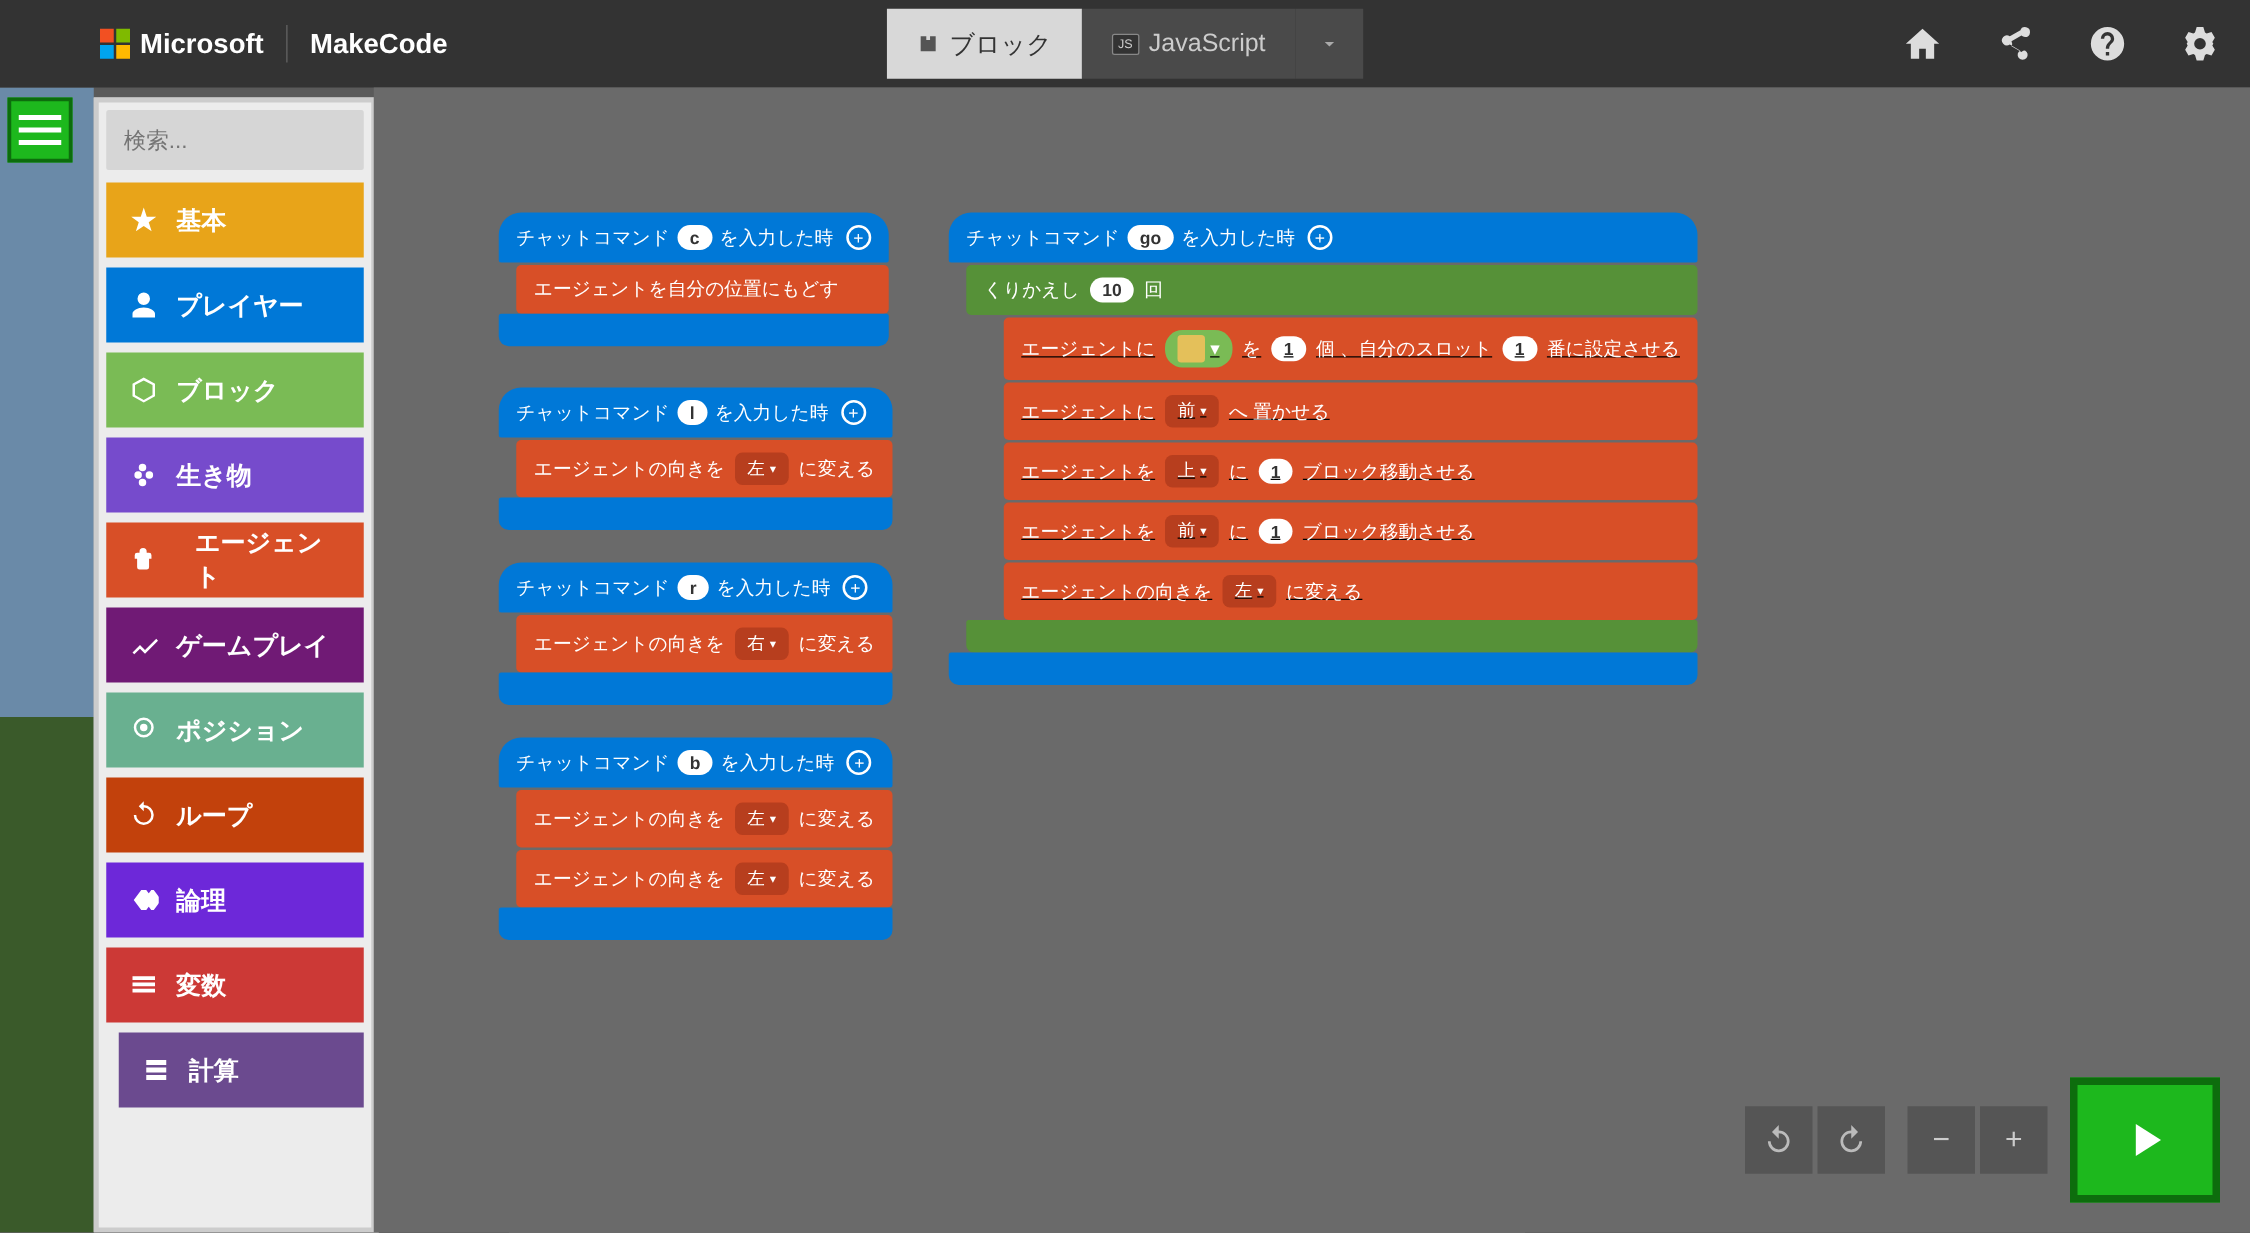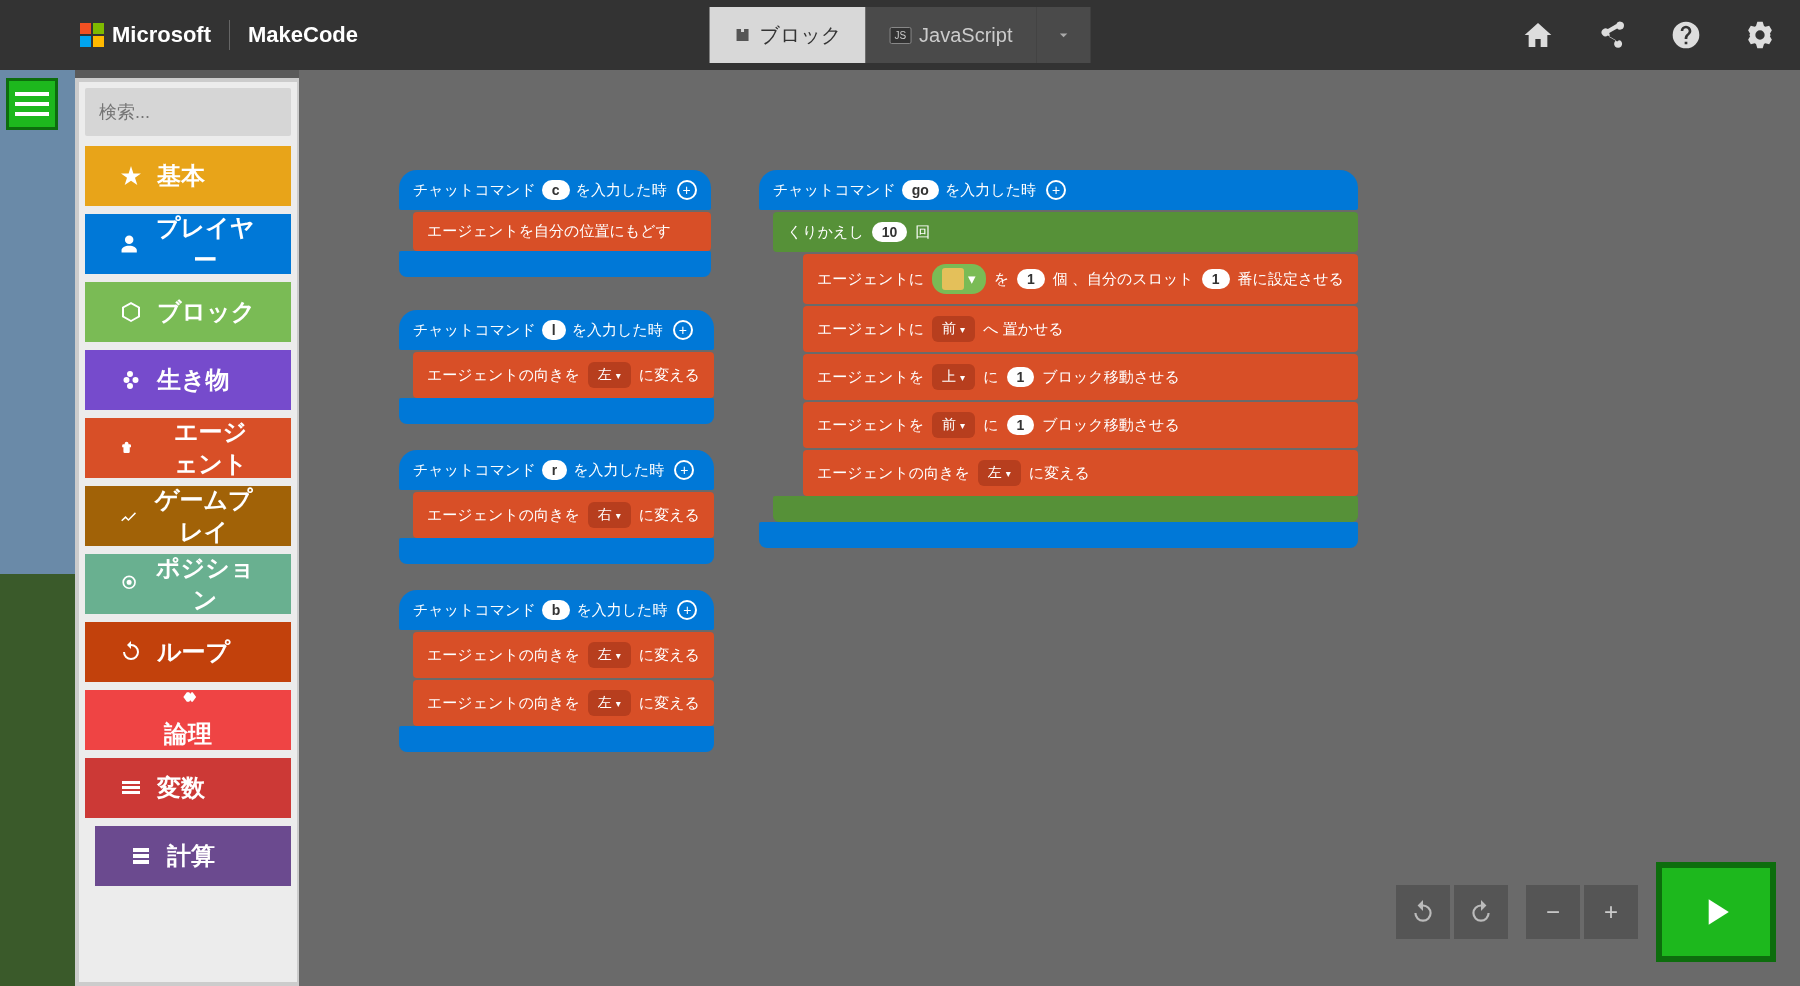--- a/index.html
+++ b/index.html
@@ -16,34 +16,34 @@
 .view-tab-dropdown { padding:0 18px; display:flex; align-items:center; background:#4a4a4a; color:#ccc; cursor:pointer;}
 .header-icons { position:absolute; right:24px; display:flex; gap:42px; }
 .header-icons svg { width:32px; height:32px; fill:#ddd; cursor:pointer;}
 .left-buttons { position:absolute; left:6px; top:6px; display:flex; flex-direction:column; gap:8px;}
 .fs-btn { width:52px; height:52px; background:#888; border:2px solid #222; display:flex; align-items:center; justify-content:center; cursor:pointer;}
 .menu-btn { width:52px; height:52px; background:#1db81d; border:3px solid #0d6d0d; display:flex; align-items:center; justify-content:center; cursor:pointer; position:absolute; left:6px; top:78px; z-index:10;}
 .menu-btn span{ width:34px; height:4px; background:#fff; box-shadow:0 -10px 0 #fff, 0 10px 0 #fff;}
 .sidebar { position:absolute; left:75px; top:78px; width:228px; bottom:0; background:#ececec; border-right:6px solid #ccc; display:flex; flex-direction:column; border-top:4px solid #ccc; border-left:4px solid #ccc; border-bottom:4px solid #ccc;}
 .search { height:48px; background:#d6d6d6; display:flex; align-items:center; padding:0 14px; margin:6px; border-radius:2px;}
 .search input { flex:1; background:transparent; border:none; font-size:18px; color:#666; outline:none;}
-.cat { height:60px; display:flex; align-items:center; gap:14px; padding:0 34px; color:#fff; font-size:24px; font-weight:600; cursor:pointer; margin:4px 6px;text-align:center;}
+.cat { height:60px; display:flex; align-items:center; gap:14px; padding:0 18px; color:#fff; font-size:20px; font-weight:600; cursor:pointer; margin:4px 6px;}
 .cat svg { width:24px; height:24px; fill:#fff;}
-.cat-basic{background:#e8a419;} .cat-player{background:#0078d7;} .cat-block{background:#7abb55;} .cat-creature{background:#764bcc;} .cat-agent{background:#d84f27;gap:30px;} .cat-gameplay{background:#a16207;} .cat-position{background:#69b090;} .cat-loop{background:#c2410c;color:#fff;} .cat-logic{background:#ef4444;flex-direction:column;} .cat-variable{background:#cc3936;} .cat-math{background:#6b4a8f;margin-left:16px;} .cat-ext{background:#888;}
+.cat-basic{background:#e8a419;} .cat-player{background:#0078d7;} .cat-block{background:#7abb55;} .cat-creature{background:#764bcc;} .cat-agent{background:#d84f27;gap:30px;} .cat-gameplay{background:#701a75;} .cat-position{background:#69b090;} .cat-loop{background:#c2410c;color:#fff;} .cat-logic{background:#6d28d9;} .cat-variable{background:#cc3936;} .cat-math{background:#6b4a8f;margin-left:16px;} .cat-ext{background:#888;}
 .workspace { position:absolute; left:299px; right:0; top:70px; bottom:0; background:#6a6a6a;}
 .blk-group { position:absolute; }
 .hat { background:#0078d7; color:#fff; font-size:15px; font-weight:500; padding:10px 14px; border-radius:18px 18px 2px 2px; display:flex; align-items:center; gap:6px; white-space:nowrap;}
 .pill { background:#fff; color:#333; padding:2px 10px; border-radius:12px; font-size:14px; font-weight:600;}
 .plus-circle { width:20px; height:20px; border:2px solid #fff; border-radius:50%; display:flex; align-items:center; justify-content:center; font-size:14px; margin-left:4px;}
 .stmt { background:#d84f27; color:#fff; font-size:15px; padding:10px 14px; margin-left:14px; display:flex; align-items:center; gap:8px; white-space:nowrap; border-radius:4px; margin-top:2px;}
 .stmt .dd { background:#b73e1e; padding:4px 10px; border-radius:6px; font-size:14px; display:flex; align-items:center; gap:4px;}
 .stmt .dd::after{content:"▾"; font-size:10px;}
 .hat-end { background:#0078d7; height:26px; border-radius:2px 2px 8px 8px;}
 .loop-hat { background:#569138; color:#fff; font-size:15px; padding:10px 14px; border-radius:4px; display:flex; align-items:center; gap:8px; margin-left:14px; margin-top:2px;}
-.loop-body { margin-left:30px; }
+.loop-body { margin-left:30px;text-decoration:underline; }
 .loop-end { background:#569138; height:26px; margin-left:14px; border-radius:2px 2px 6px 6px;}
 .item-block { background:#7abb55; padding:4px 10px; border-radius:14px; display:flex; align-items:center; gap:4px;}
 .item-img { width:22px; height:22px; background:#e4c05a; border-radius:3px;}
 .controls { position:absolute; right:24px; bottom:24px; display:flex; align-items:center; gap:18px;}
 .ctrl-group { display:flex; gap:4px;}
 .ctrl-btn { width:54px; height:54px; background:#555; display:flex; align-items:center; justify-content:center; cursor:pointer; color:#ccc; font-size:24px;}
 .play-btn { width:120px; height:100px; background:#1db81d; border:6px solid #0d6d0d; display:flex; align-items:center; justify-content:center; cursor:pointer;}
 .play-btn svg{ width:44px; height:44px; fill:#fff;}
 .js-badge { background:#333; color:#ccc; font-size:10px; padding:2px 4px; border:1px solid #888; border-radius:2px;}
 .bg-game { position:absolute; left:0; top:70px; width:75px; bottom:0; background:linear-gradient(to bottom, #6a8aa8 0%, #6a8aa8 55%, #3a5a2a 55%, #3a5a2a 100%);}

